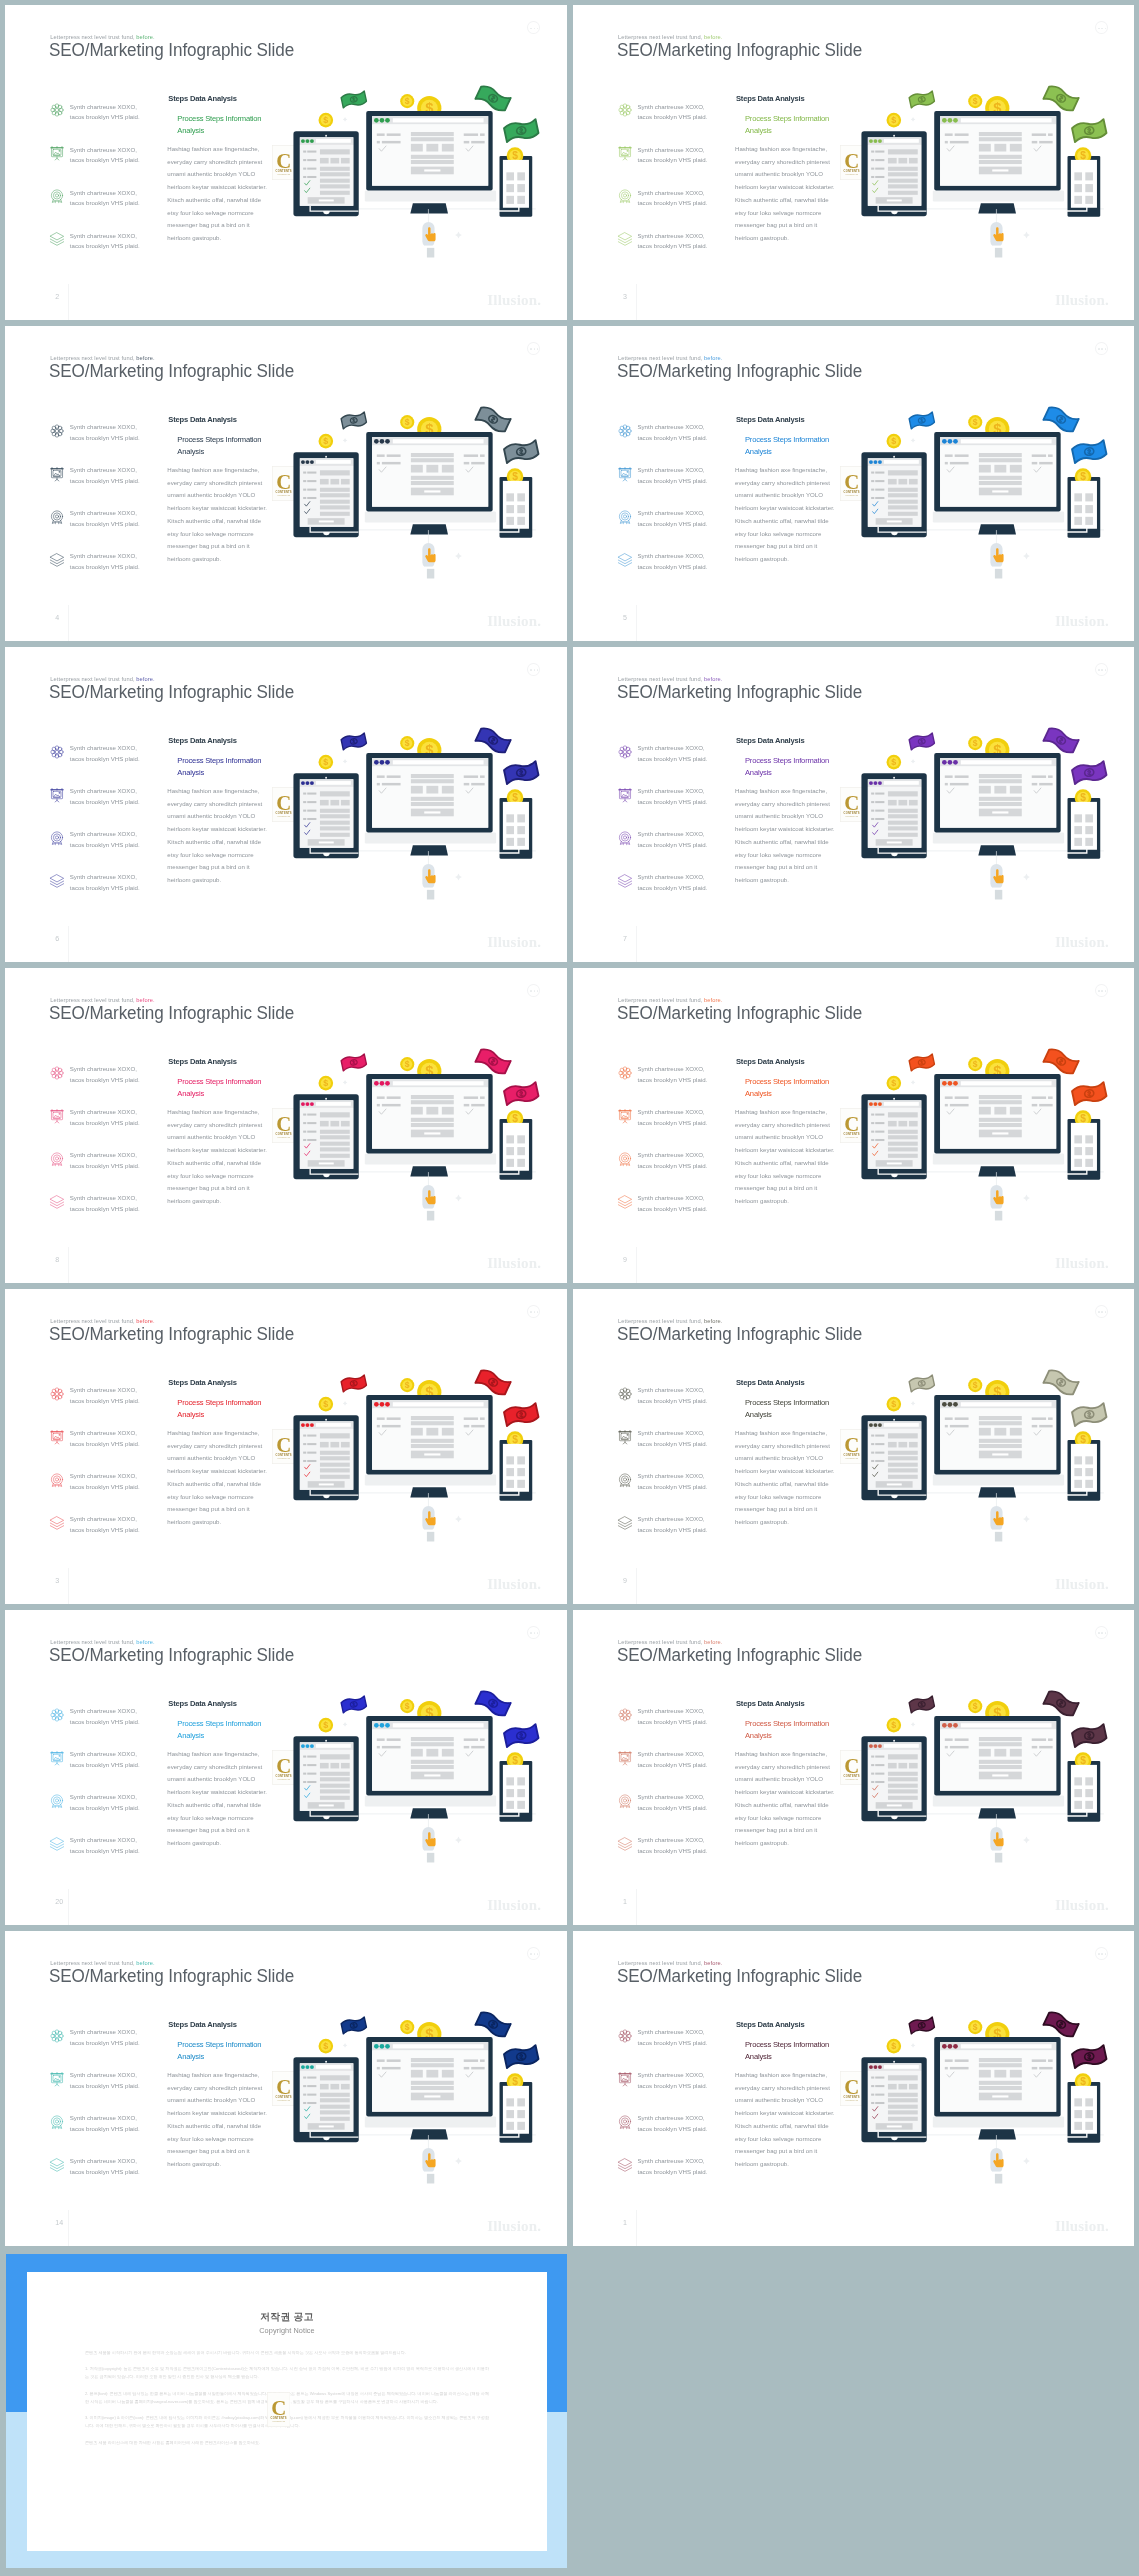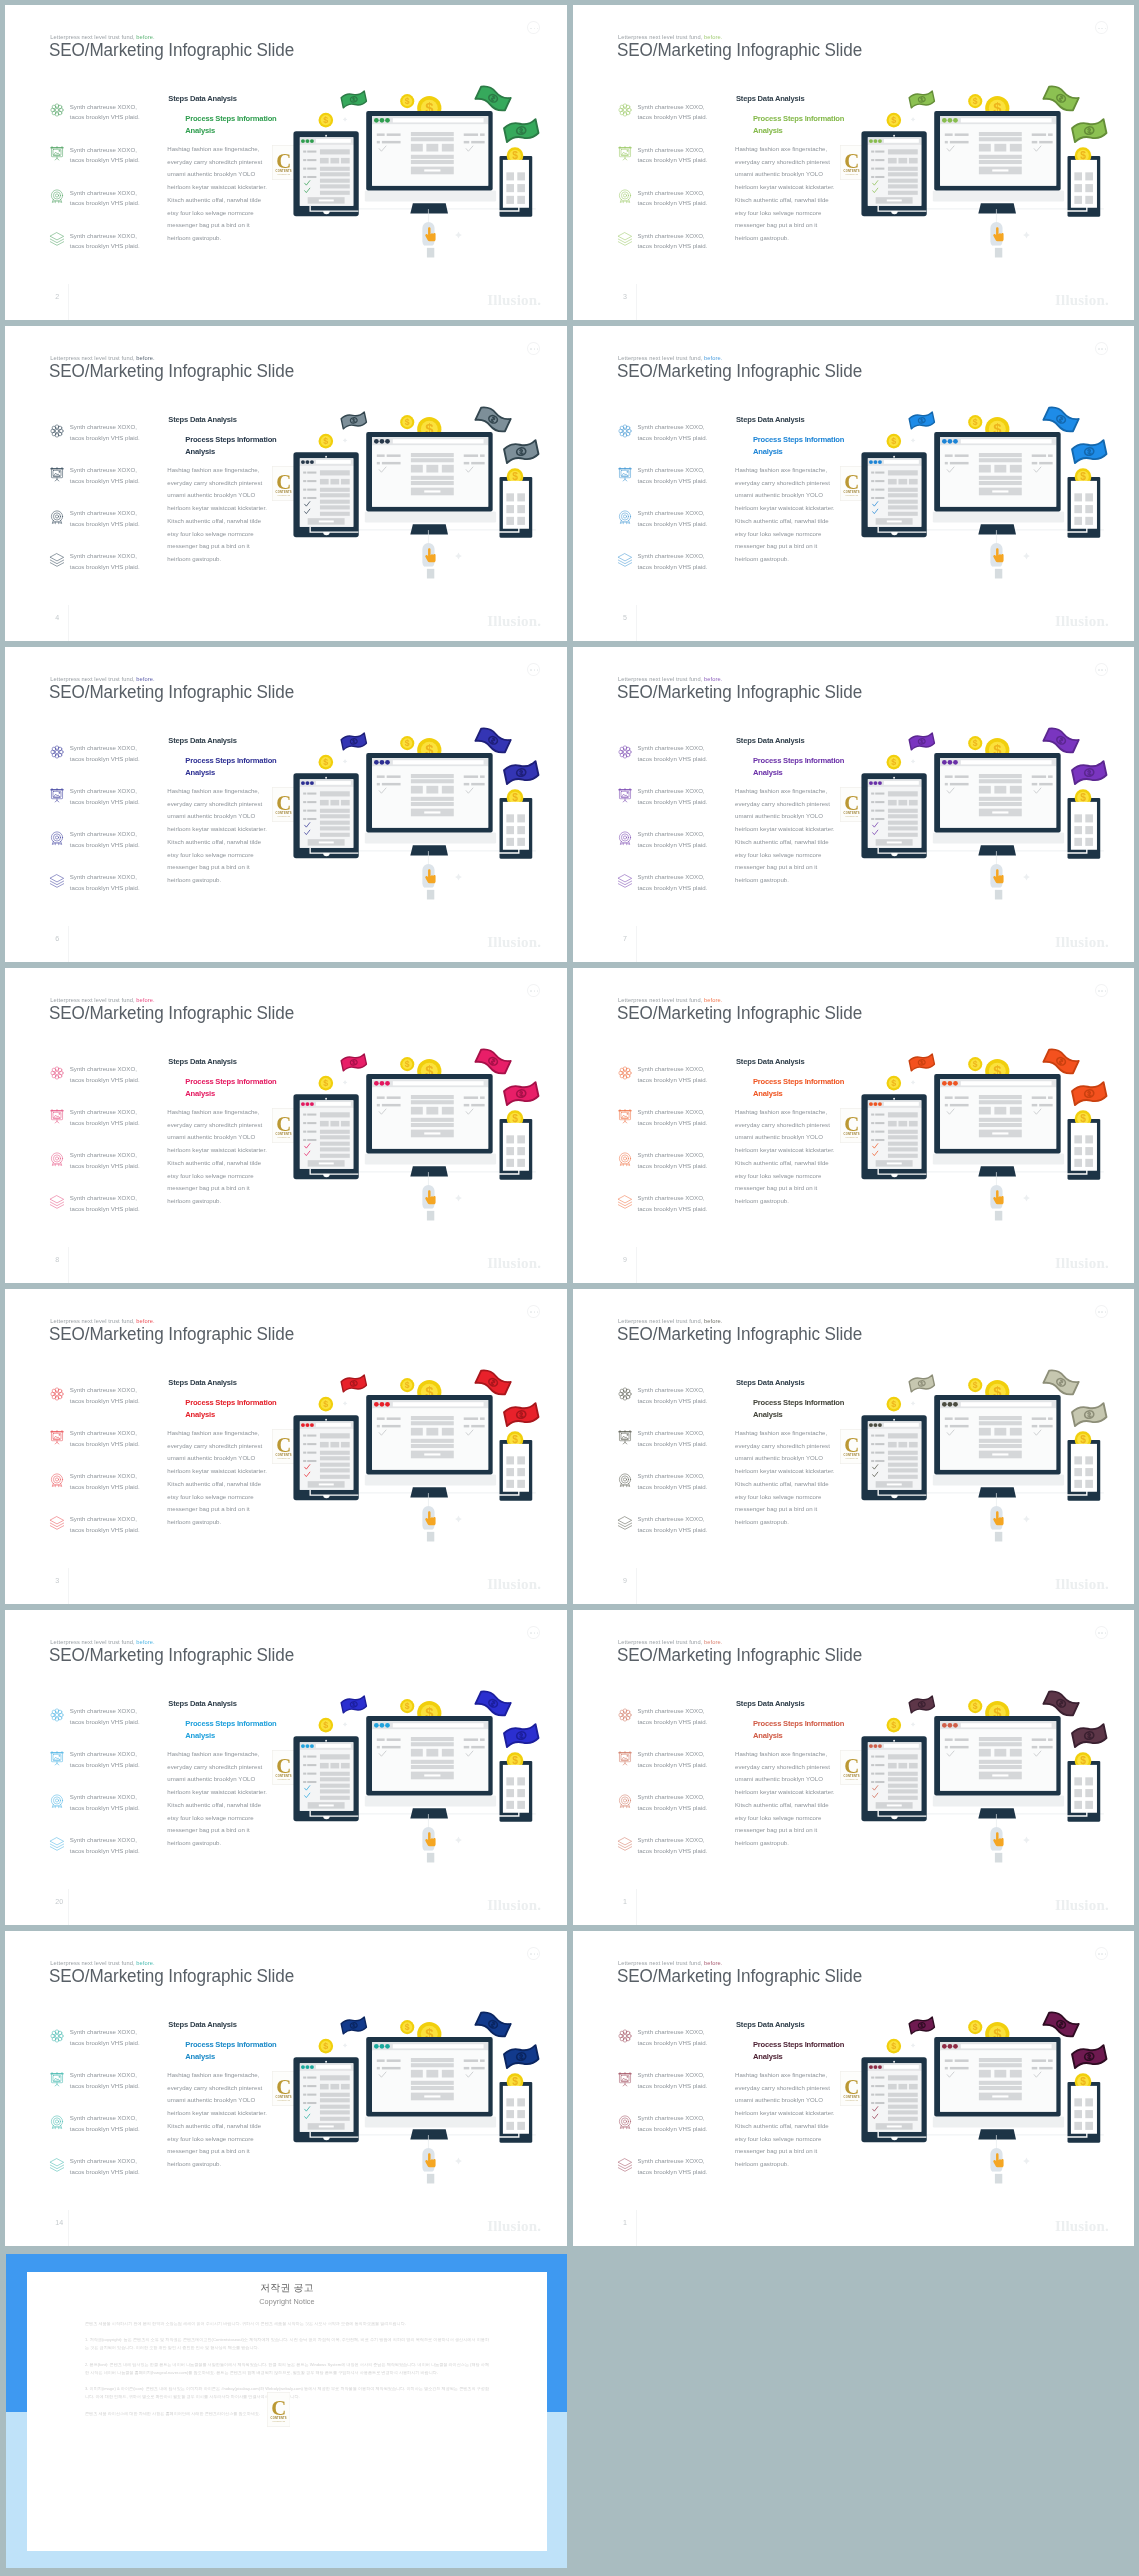--- a/index.html
+++ b/index.html
@@ -13,37 +13,37 @@
 
   .menu-icon{position:absolute;left:522px;top:16px;width:12.5px;height:13px;border:0.9px solid #f2f3f4;border-radius:50%;box-sizing:border-box;}
   .menu-icon i{position:absolute;top:5.4px;width:1.7px;height:1.7px;border-radius:50%;background:#eaedee;}
   .menu-icon i:nth-child(1){left:2px}.menu-icon i:nth-child(2){left:5.4px}.menu-icon i:nth-child(3){left:8.5px}
 
   .feat{position:absolute;left:44px;display:flex;align-items:flex-start;width:151px;}
   .feat .ic{width:14.5px;height:14.5px;flex:0 0 14.5px;margin-top:0.5px;}
   .feat .tx{margin-left:6px;font-size:6.1px;line-height:10.5px;color:#8f959b;white-space:nowrap;margin-top:0.3px;}
 
   .steps-h{position:absolute;left:163px;font-size:7.6px;font-weight:700;color:#303f4b;letter-spacing:-0.2px;white-space:nowrap;line-height:8px;text-align:right;}
-  .steps-s{position:absolute;left:180px;font-size:7.6px;font-weight:700;line-height:11.7px;letter-spacing:-0.2px;width:93px;}
+  .steps-s{position:absolute;left:172px;font-size:7.6px;font-weight:400;line-height:11.7px;letter-spacing:-0.2px;width:93px;}
   .body-tx{position:absolute;left:162px;font-size:6.1px;line-height:12.8px;color:#8f959b;white-space:nowrap;}
 
   .pagenum{position:absolute;left:50px;top:289px;font-size:7.1px;color:#c5cacd;line-height:7.1px;}
   .pagedivider{position:absolute;left:63px;top:279px;width:0.8px;height:37px;background:#f3f4f5;}
   .wm{position:absolute;left:482px;top:288px;font-size:15px;font-weight:700;color:#eceff0;letter-spacing:0.2px;font-family:"Liberation Serif",serif;line-height:15px;}
 
   .illus{position:absolute;left:253px;top:61px;width:312px;height:218px;}
   .illus svg{display:block}
 
   .logo-wm{position:absolute;left:267px;top:140px;width:23.4px;height:35px;}
 
   .cr-wrap{position:absolute;left:6px;top:2254px;width:561px;height:313px;}
   .cr-topblue{position:absolute;left:0;top:0;width:561px;height:158px;background:#3e99f1;}
   .cr-botblue{position:absolute;left:0;top:158px;width:561px;height:156px;background:#bfe2f9;}
   .cr-page{position:absolute;left:21px;top:18px;width:520px;height:279px;background:#fff;}
-  .cr-title{text-align:center;font-size:9.8px;font-weight:400;color:#5d5d5d;padding-top:11px;letter-spacing:0.3px;line-height:10.7px;}
+  .cr-title{text-align:center;font-size:9.8px;font-weight:700;color:#5d5d5d;padding-top:40px;letter-spacing:0.3px;line-height:10.7px;}
   .cr-sub{text-align:center;font-size:7.3px;color:#8d8d8d;margin-top:4.5px;letter-spacing:0.1px;line-height:7.3px;}
   .cr-body{margin:14.2px 58px 0 58px;color:#d0d0d0;font-size:4.1px;line-height:8.2px;text-align:justify;}
   .cr-body p{margin:0 0 8.2px 0;}
   .cr-logo{position:absolute;left:240px;top:120px;width:23.4px;height:35px;}
 </style>
 </head>
 <body>
 
 <div class="deck" id="deck">
     <div class="slide" style="left: 5.3px; width: 562px; top: 5.3px;">

